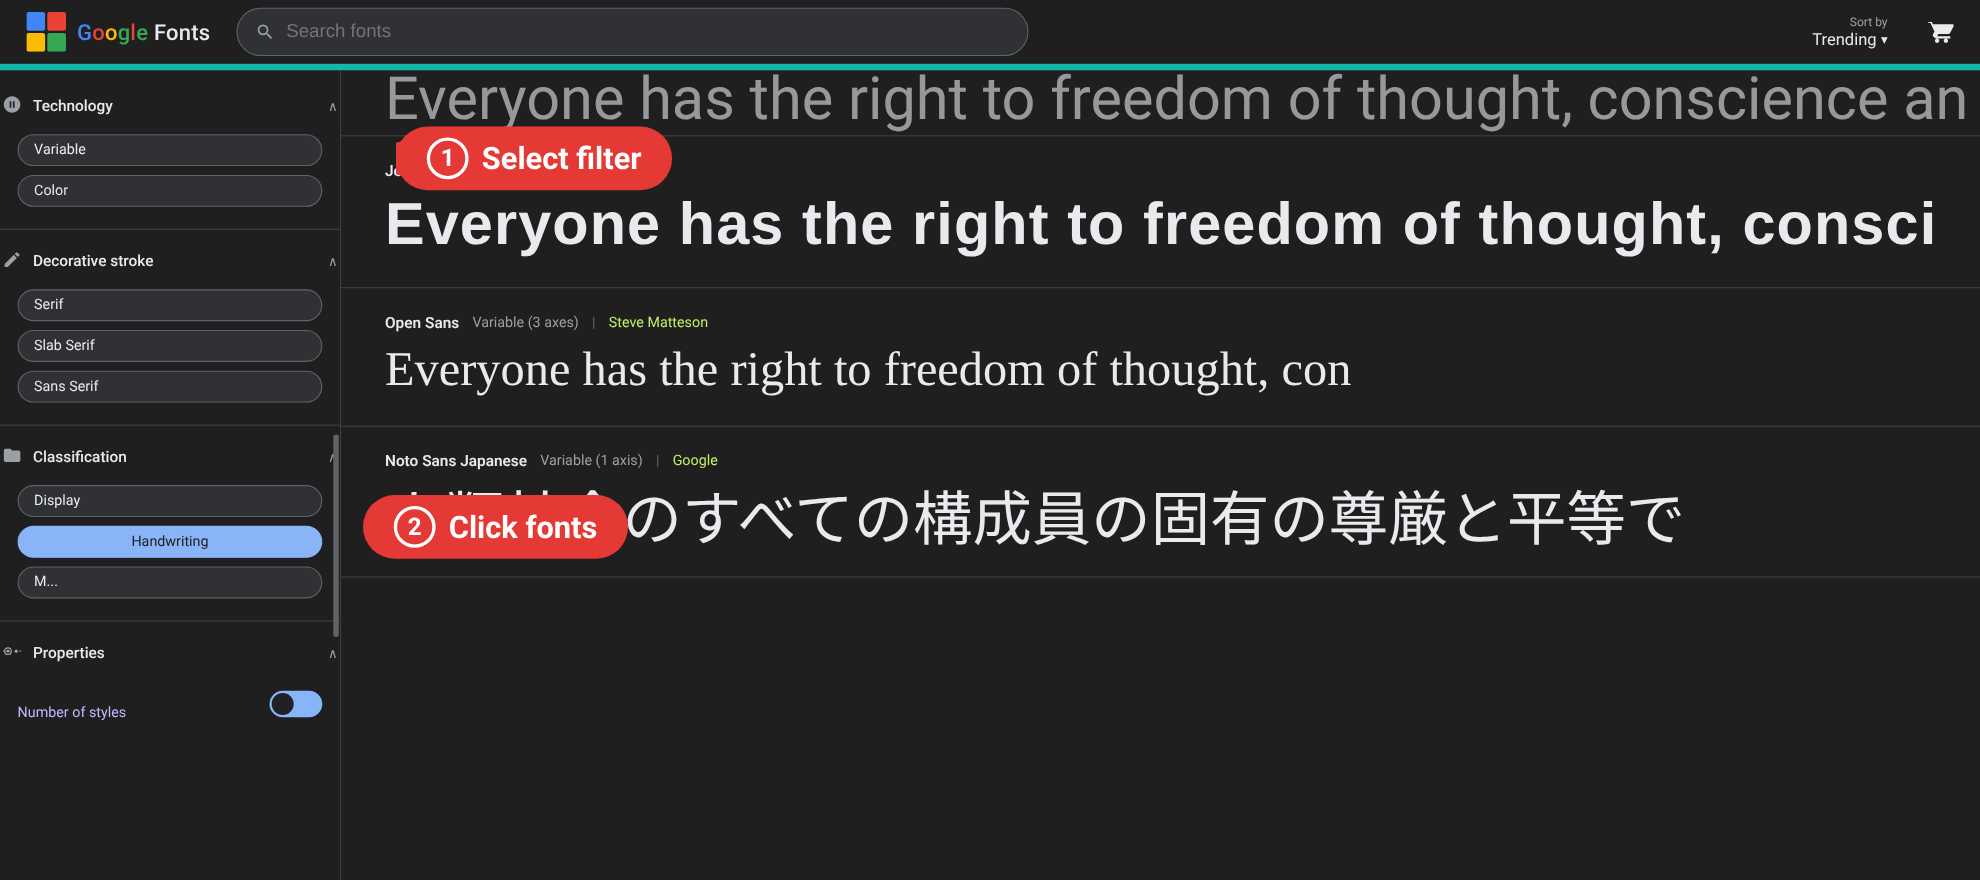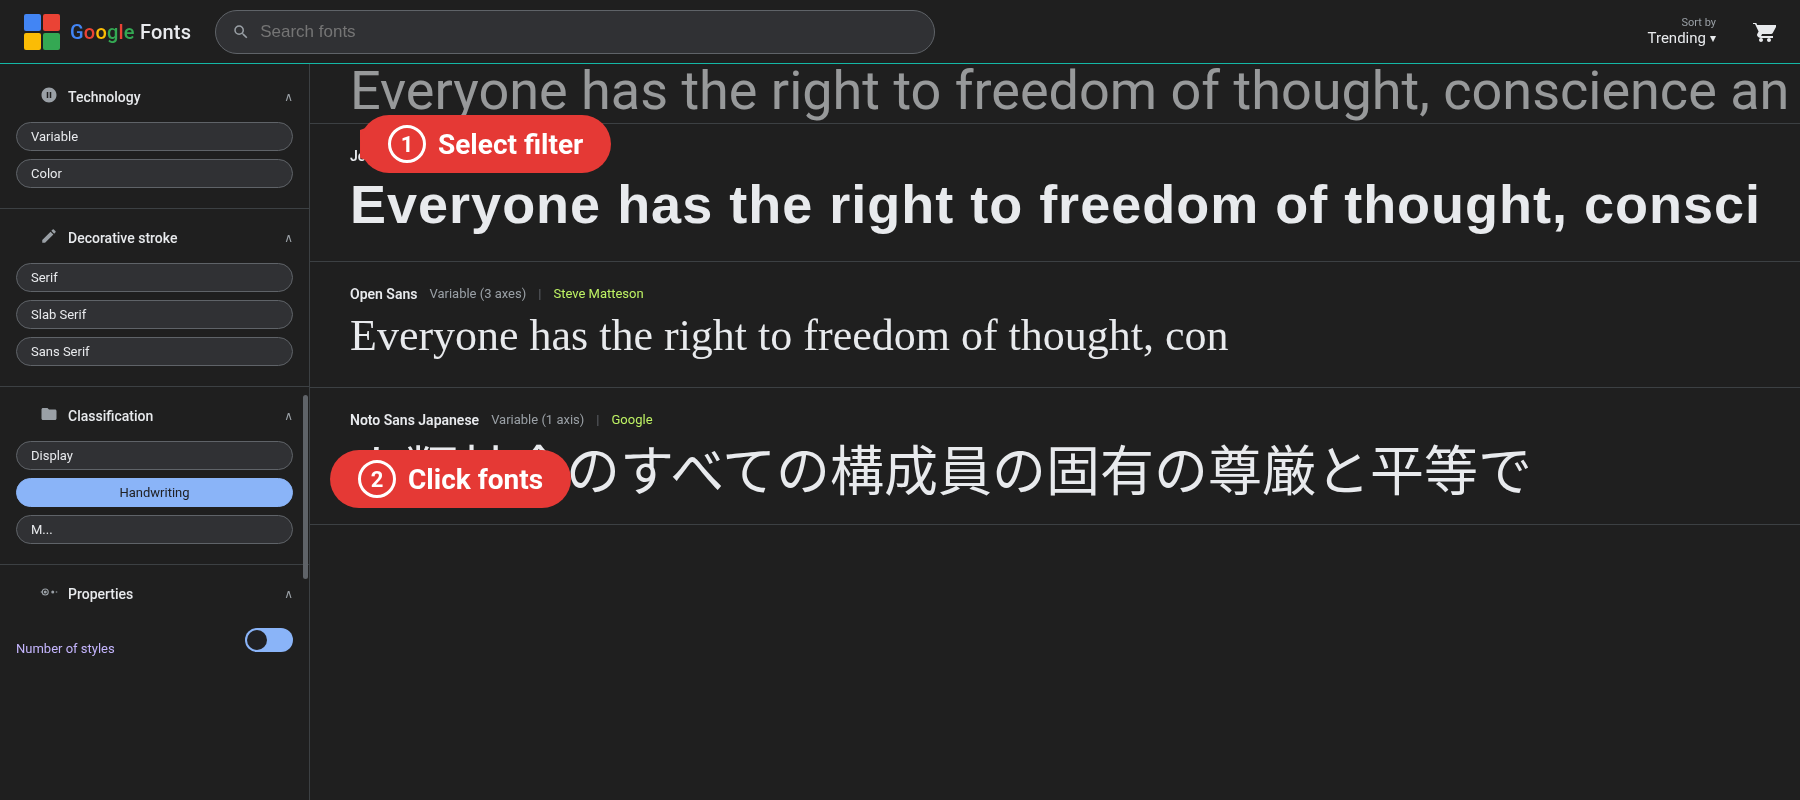--- a/index.html
+++ b/index.html
@@ -14,21 +14,21 @@
       flex-direction: column;
     }
 
     
     .header {
       display: flex;
       align-items: center;
       padding: 0 24px;
       height: 64px;
       background: #1f1f1f;
-      border-bottom: 1px solid #14b8a6;
+      border-bottom: 6px solid #14b8a6;
       flex-shrink: 0;
     }
     .logo-area {
       display: flex;
       align-items: center;
       gap: 10px;
       margin-right: 24px;
     }
     .logo-icon {
       width: 36px;
@@ -120,23 +120,22 @@
       position: relative;
     }
 
     .sidebar-section {
       padding: 4px 0;
     }
     .sidebar-section-header {
       display: flex;
       align-items: center;
       justify-content: space-between;
-      padding: 10px 16px;
+      padding: 10px 2px;
       cursor: pointer;
-      margin-left: 24px;
     }
     .sidebar-section-title {
       display: flex;
       align-items: center;
       gap: 10px;
       font-size: 14px;
       color: #e8eaed;
       font-weight: 500;
     }
     .sidebar-section-icon {

